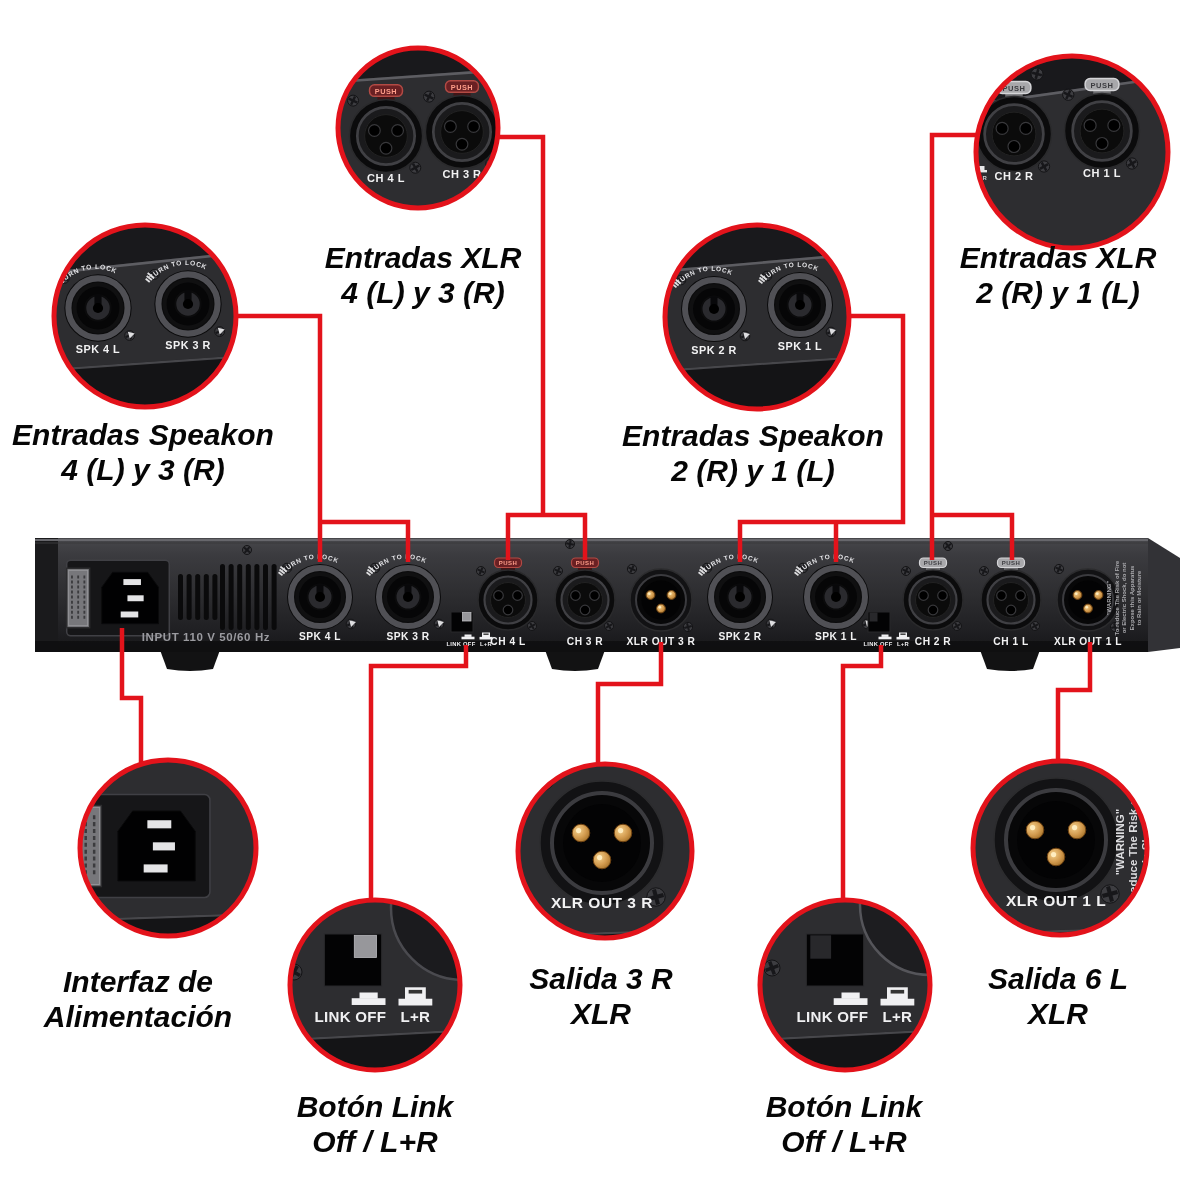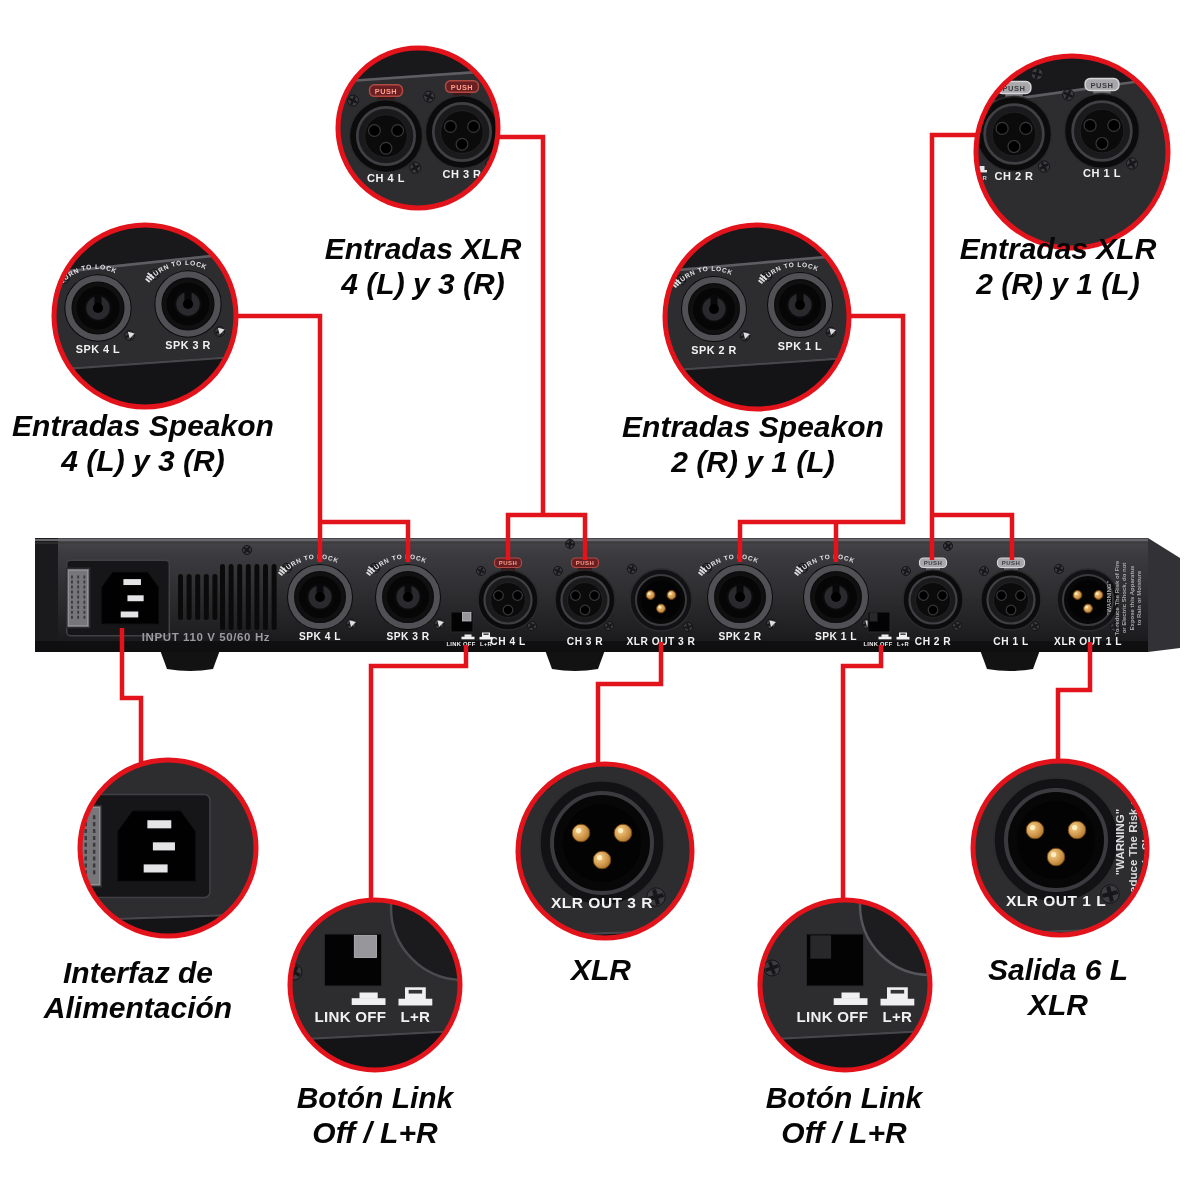--- a/index.html
+++ b/index.html
@@ -1,20 +1,20 @@
 <!DOCTYPE html>
 <html><head>
 <meta charset="utf-8">
 <style>
   html,body{margin:0;padding:0;background:#fff;}
   .stage{position:relative;width:1200px;height:1200px;background:#fff;overflow:hidden;
          font-family:"Liberation Sans",sans-serif;}
   .stage svg{position:absolute;left:0;top:0;}
   .cap{position:absolute;width:280px;text-align:center;
-       font:italic 700 30px/35px "Liberation Sans",sans-serif;color:#060606;}
+       font:italic 700 30px/35px "Liberation Sans",sans-serif;color:#060606;margin-top:9px;}
   .cap span{display:block;}
 </style>
 </head>
 <body>
 
 <div class="stage">
   <svg id="scene" width="1200" height="1200" viewBox="0 0 1200 1200">
       <defs>
         <linearGradient id="pg" x1="0" y1="0" x2="0" y2="1">
           <stop offset="0%" stop-color="#47474b"></stop>
@@ -931,20 +931,21 @@
     </div>
   <div class="cap" style="left:-2px;top:955px">
       <span>Interfaz de</span>
       <span>Alimentación</span>
     </div>
   <div class="cap" style="left:235px;top:1080px">
       <span>Botón Link</span>
       <span>Off / L+R</span>
     </div>
   <div class="cap" style="left:461px;top:952px">
+      <span>Salida 3 R</span>
       <span>XLR</span>
     </div>
   <div class="cap" style="left:704px;top:1080px">
       <span>Botón Link</span>
       <span>Off / L+R</span>
     </div>
   <div class="cap" style="left:918px;top:952px">
       <span>Salida 6 L</span>
       <span>XLR</span>
     </div>

